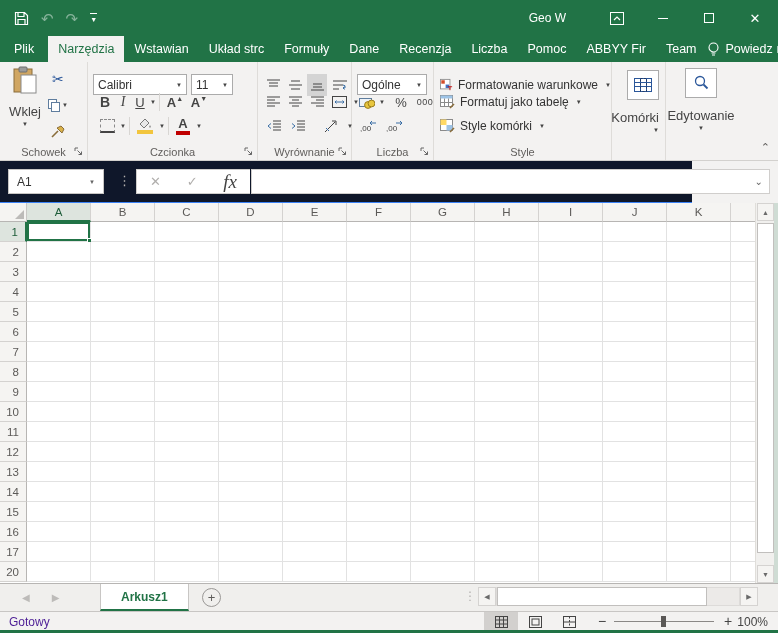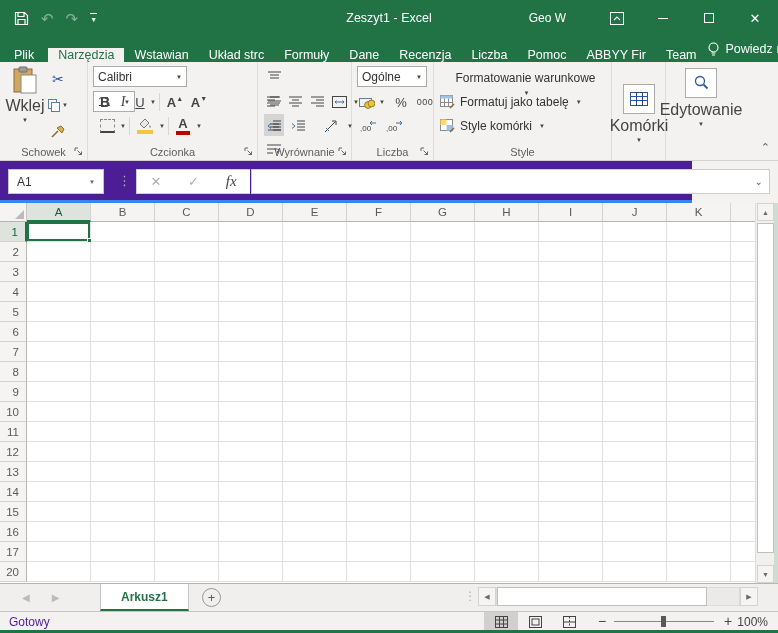--- a/index.html
+++ b/index.html
@@ -33,60 +33,60 @@
   .tr-item { display:flex; align-items:center; gap:6px; white-space:nowrap; }
 
   
   .ribbon { position:absolute; left:0; top:62px; width:778px; height:99px;
     background:#f3f2f1; border-bottom:1px solid #d3d1ce; }
   .group { position:absolute; top:0; height:98px; border-right:1px solid #dedcd9; }
   .grp-label { position:absolute; bottom:2px; left:0; right:0; text-align:center;
     font-size:11px; color:#605e5c; }
   .launcher { position:absolute; right:3px; bottom:3px; width:10px; height:10px; }
   .collapse { position:absolute; right:10px; bottom:6px; font-size:11px; color:#605e5c; }
-  .r1 { position:absolute; top:4px;flex-direction:column; } .r2 { position:absolute; top:29px; } .r3 { position:absolute; top:53px; }
+  .r1 { position:absolute; top:12px; } .r2 { position:absolute; top:29px; } .r3 { position:absolute; top:53px; }
   .mini { display:inline-flex; align-items:center; justify-content:center; height:22px; color:#444; }
   .caret { font-size:6px; color:#444; margin-left:2px; }
   .sel-box { height:21px; background:#fff; border:1px solid #ababab; display:flex; align-items:center;
     font-size:12px; color:#333; padding:0 4px; }
   .sel-box .caret { margin-left:auto; }
   .pressed { background:#d4d4d4; }
   .vline { display:inline-block; width:1px; height:18px; background:#d8d6d3; margin:0 3px; vertical-align:middle; }
 
   
   .bigbtn { position:absolute; display:flex; flex-direction:column; align-items:center; }
-  .bigbtn .lbl { font-size:16px; color:#444; margin-top:3px; }
+  .bigbtn .lbl { font-size:13px; color:#444; margin-top:10px; }
   .bigbtn .caret { margin:2px 0 0; }
   .iconbox { width:32px; height:30px; background:#fff; border:1px solid #ababab;
     display:flex; align-items:center; justify-content:center; }
 
   
   .b-bold { font-weight:bold; font-size:14px; }
   .b-italic { font-style:italic; font-family:"Liberation Serif",serif; font-size:14px; }
   .b-under { text-decoration:underline; font-size:13px; }
   .fontsz { position:relative; font-size:13px; font-weight:bold; }
   .fontsz sup { font-size:7px; position:relative; top:-4px; }
   .border-ic { width:15px; height:14px; border:1px dashed #8a8a8a; border-bottom:2px solid #444; }
   .colorbar { display:block; width:16px; height:4px; margin-top:1px; }
   .stack { display:flex; flex-direction:column; align-items:center; line-height:1; }
 
   .styles-row { display:flex; align-items:center; gap:5px; font-size:12px; color:#333;
     height:22px; padding-left:6px; white-space:nowrap; }
 
   
-  .formulabar { position:absolute; left:0; top:161px; width:692px; height:42px; background:#4c1d95;
-    border-bottom:3px solid #3b82f6; }
+  .formulabar { position:absolute; left:0; top:161px; width:692px; height:42px; background:#0f172a;
+    border-bottom:1px solid #3b82f6; }
   .namebox { position:absolute; left:8px; top:8px; width:96px; height:25px; background:#fff;
     border:1px solid #c8c6c4; display:flex; align-items:center; font-size:12px; color:#333; padding:0 8px; }
   .namebox .caret { margin-left:auto; color:#666; }
   .fb-dots { position:absolute; left:118px; top:12px; color:#b2b0ae; font-size:13px; }
   .fxpanel { position:absolute; left:136px; top:8px; width:114px; height:25px; background:#fff;
     border:1px solid #d0cecc; border-right:none; display:flex; align-items:center; justify-content:space-around; }
   .fx-x { color:#b0aeac; font-size:13px; } .fx-check { color:#b0aeac; font-size:13px; }
-  .fx-fx { color:#444; font-size:15px; font-style:italic; font-family:"Liberation Serif",serif; }
+  .fx-fx { color:#444; font-size:19px; font-style:italic; font-family:"Liberation Serif",serif; }
   .finput { position:absolute; left:251px; top:8px; width:519px; height:25px; background:#fff;
     border:1px solid #d0cecc; display:flex; align-items:center; }
   .finput .expand { margin-left:auto; margin-right:6px; color:#666; font-size:10px; }
 
   
   .sheet-area { position:absolute; left:0; top:203px; width:778px; height:380px; background:#fff; }
   #sheet-grid { position:absolute; left:0; top:0; display:grid;
     grid-template-columns:27px repeat(11,64px) 25px; grid-template-rows:19px repeat(18,20px); }
   .corner { background:#f5f4f2; border-right:1px solid #c9c7c5; border-bottom:1px solid #b7b5b3; position:relative; }
   .corner::after { content:""; position:absolute; right:2px; bottom:2px;
@@ -153,21 +153,20 @@
     <div class="qat">
       <span>
         <svg width="15" height="15" viewBox="0 0 15 15">
             <path d="M1.5 1.5 h9 l3 3 v9 h-12 z M4 1.5 v4 h6 v-4 M4 13.5 v-5 h7 v5" fill="none" stroke="#fff" stroke-width="1.2"></path>
           </svg>
       </span>
       <span class="qat-undo dim">↶</span>
       <span class="qat-redo dim">↷</span>
       <span class="qat-caret">▼</span>
     </div>
-    <div class="tb-title">Zeszyt1  -  Excel</div>
     <div class="tb-right">
       <span class="tb-user">Geo W</span>
       <span class="winbtn">
         <svg width="14" height="13" viewBox="0 0 14 13">
             <rect x="0.5" y="0.5" width="13" height="12" fill="none" stroke="#fff"></rect>
             <path d="M4 8 l3 -3 l3 3" fill="none" stroke="#fff" stroke-width="1.2"></path>
           </svg>
       </span>
       <span class="winbtn">
           <span class="min-glyph"></span>
@@ -175,21 +174,21 @@
       <span class="winbtn">
           <span class="max-glyph"></span>
         </span>
       <span class="winbtn">
           <span class="close-glyph">✕</span>
         </span>
     </div>
   </div>
 
   <div class="tabrow">
-    <div id="tabs-container" style="display:flex;align-items:flex-end;">
+    <div id="tabs-container" style="display:flex;">
         <div class="tab file">Plik</div>
         <div class="tab selected">Narzędzia</div>
         <div class="tab">Wstawian</div>
         <div class="tab">Układ strc</div>
         <div class="tab">Formuły</div>
         <div class="tab">Dane</div>
         <div class="tab">Recenzja</div>
         <div class="tab">Liczba</div>
         <div class="tab">Pomoc</div>
         <div class="tab">ABBYY Fir</div>
@@ -449,21 +448,21 @@
             <rect x="6.5" y="6" width="6" height="5.5" fill="#9dc3e6"></rect>
             <path d="M10 13 l4 -4" stroke="#8a6d3b" stroke-width="1.6"></path>
           </svg>
         <span>Style komórki</span>
         <span class="caret">▼</span>
       </div>
       <div class="grp-label">Style</div>
     </div>
 
     <div class="group" style="left:612px; width:54px;">
-      <div class="bigbtn" style="left:7px; top:22px; width:40px;">
+      <div class="bigbtn" style="left:7px; top:8px; width:40px;align-items:flex-end;">
         <span class="iconbox">
           <svg width="20" height="18" viewBox="0 0 20 18">
               <rect x="1.5" y="2.5" width="17" height="13" fill="#fff" stroke="#2b579a"></rect>
               <path d="M1.5 6.5 h17 M1.5 10.5 h17 M7.5 2.5 v13 M13.5 2.5 v13" stroke="#2b579a"></path>
               <rect x="7.5" y="2.5" width="6" height="13" fill="none" stroke="#1f3864" stroke-dasharray="2 1.5"></rect>
             </svg>
         </span>
         <span class="lbl">Komórki</span>
         <span class="caret">▼</span>
       </div>

